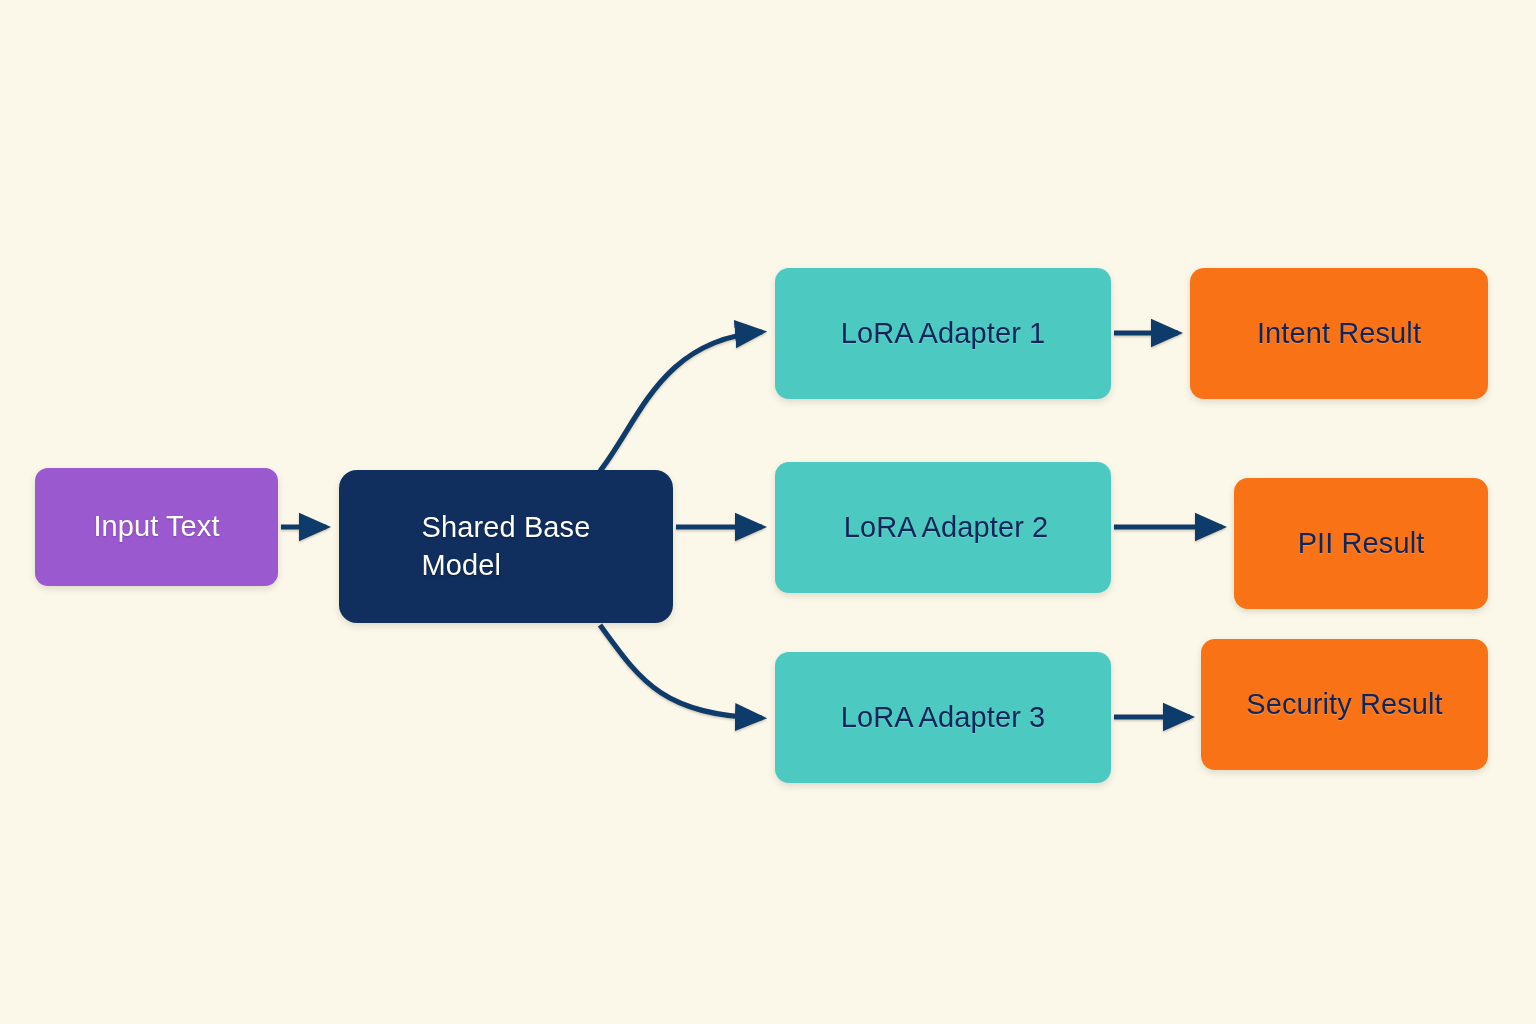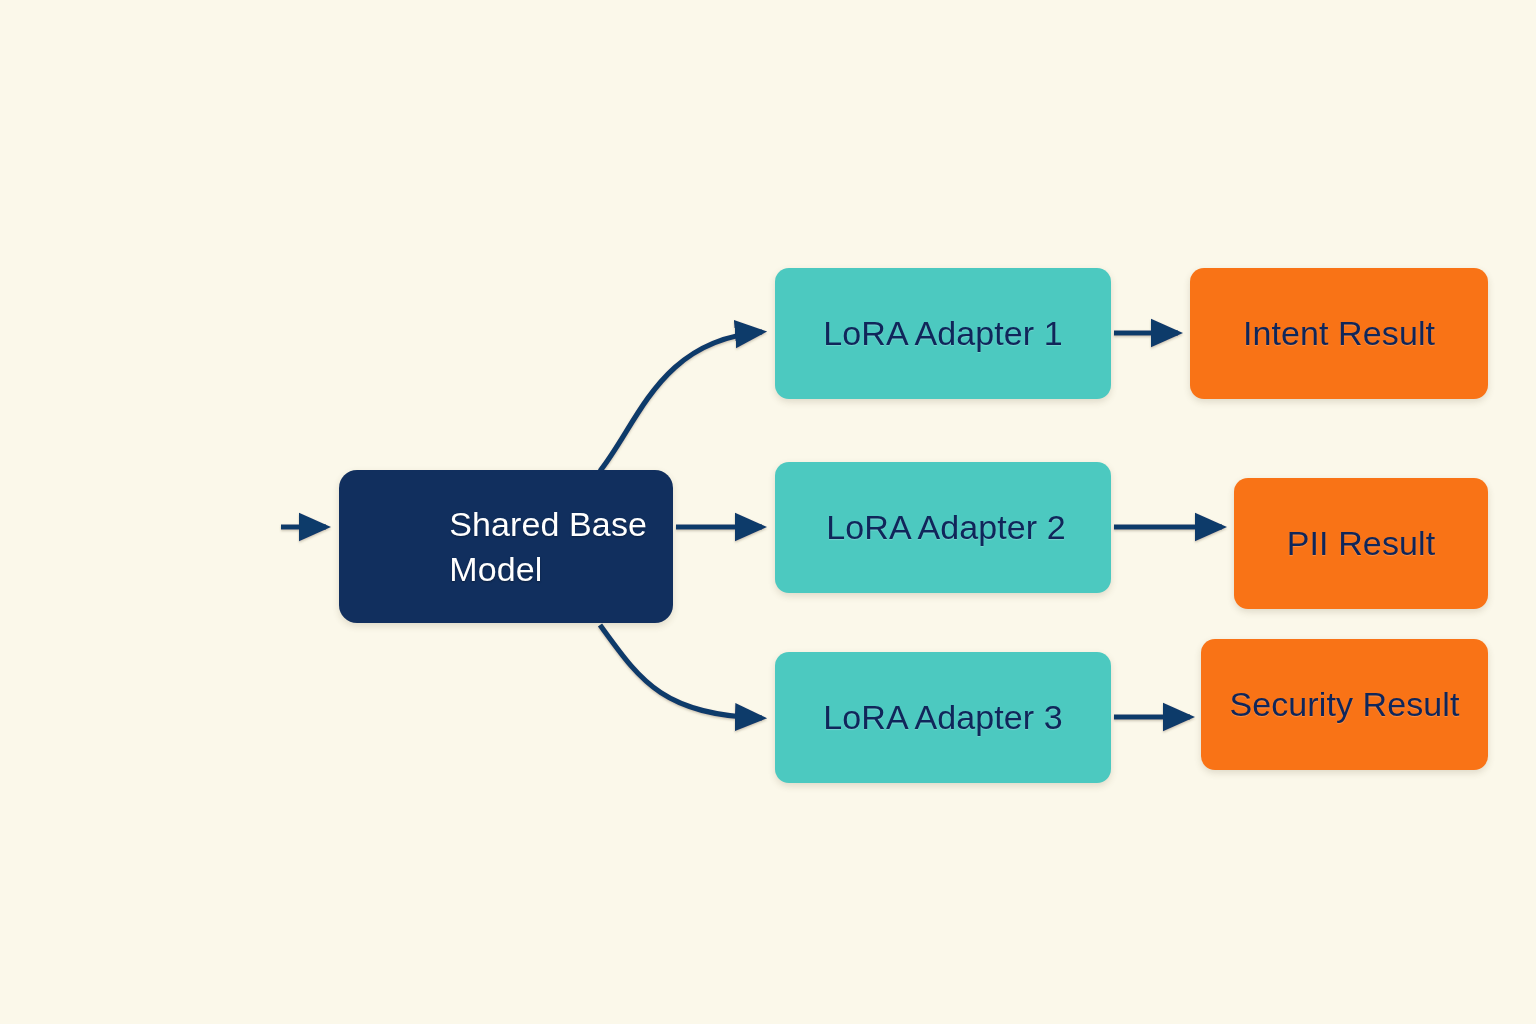--- a/index.html
+++ b/index.html
@@ -30,21 +30,21 @@
   .node {
     position: absolute;
     box-sizing: border-box;
     display: flex;
     align-items: center;
     border-radius: 14px;
     box-shadow: 0 3px 7px rgba(80, 70, 40, 0.16);
     padding: 0 26px;
   }
   .node-label {
-    font-size: 34px;
+    font-size: 29px;
     line-height: 1.30;
     letter-spacing: 0.1px;
     font-weight: 400;
     white-space: pre-line;
   }
   
   .n-input {
     background: #9B59D0;
     border-radius: 13px;
   }
@@ -70,21 +70,21 @@
   }
   .n-result {
     background: #f97316;
     border-radius: 14px;
   }
   .n-result .node-label {
     color: #10265A;
     text-shadow: 0 1px 1px rgba(255, 255, 255, 0.22);
   }
   .align-center { justify-content: center; }
-  .align-left   { justify-content: flex-end; }
+  .align-left   { justify-content: center; }
 </style>
 </head>
 <body>
 
 <div id="diagram">
 
   <svg class="edge-layer" viewBox="0 0 1536 1024" width="1536" height="1024" xmlns="http://www.w3.org/2000/svg">
     <defs>
       <marker id="arrowhead" viewBox="0 0 10 10" refX="8.4" refY="5" markerWidth="6.2" markerHeight="6.2" orient="auto-start-reverse">
         <path d="M 0 0.6 L 10 5 L 0 9.4 z" fill="#113A6B"></path>
@@ -104,20 +104,23 @@
       <path d="M 600 625 C 640 680, 662 715, 762 718" marker-end="url(#arrowhead)"></path>
 
       <path d="M 1114 333 L 1178 333" marker-end="url(#arrowhead)"></path>
 
       <path d="M 1114 527 L 1222 527" marker-end="url(#arrowhead)"></path>
 
       <path d="M 1114 717 L 1190 717" marker-end="url(#arrowhead)"></path>
     </g>
   </svg>
 
+  <div class="node n-input align-center" style="left:35px; top:468px; width:243px; height:118px;">
+    <span class="node-label">Input Text</span>
+  </div>
 
   <div class="node n-base align-left" style="left:339px; top:470px; width:334px; height:153px;">
     <span class="node-label">Shared Base
 Model</span>
   </div>
 
   <div class="node n-adapter align-center" style="left:775px; top:268px; width:336px; height:131px;">
     <span class="node-label">LoRA Adapter 1</span>
   </div>
 

